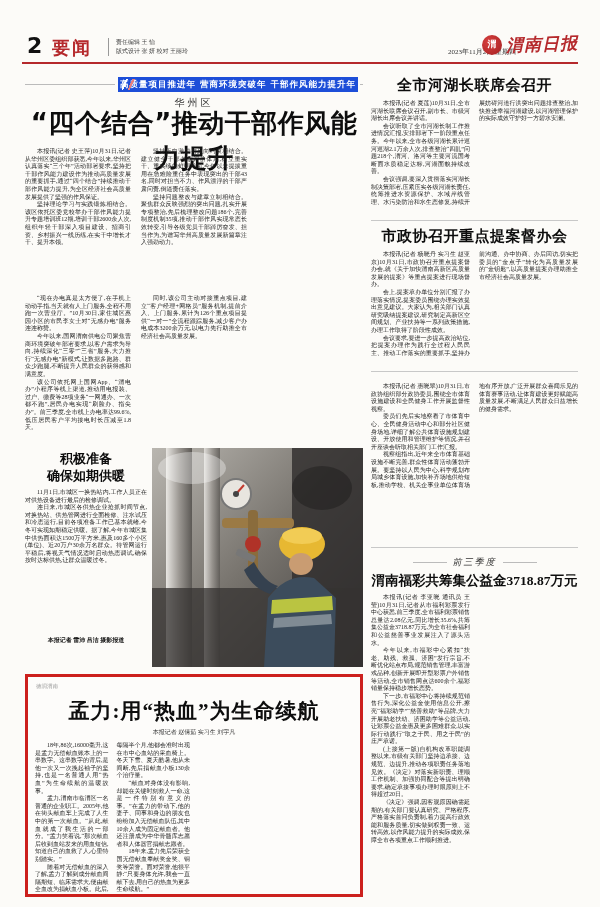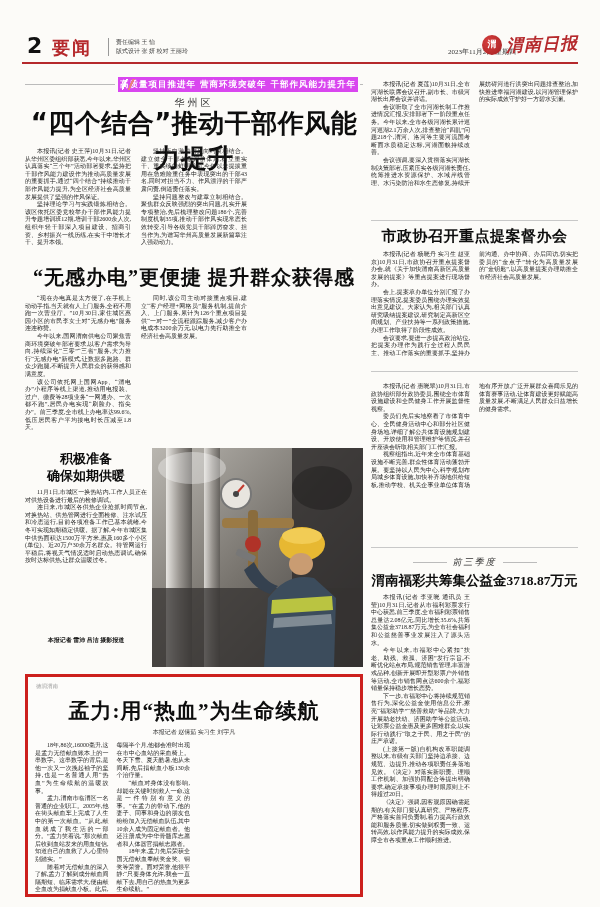--- a/index.html
+++ b/index.html
@@ -17,21 +17,21 @@
   .red-rule{position:absolute;left:22px;right:22px;top:62px;border-top:2px solid #b5292c;}
 
   
   .para{margin:0;text-indent:2em;text-align:justify;}
   .body-txt{font-size:6px;line-height:7.6px;color:#222;}
   .cols-3{column-count:3;column-gap:10px;column-fill:auto;}
   .cols-2{column-count:2;column-gap:9px;column-fill:auto;}
   .cols-4{column-count:4;column-gap:8px;column-fill:auto;}
 
   
-  .banner{position:absolute;left:118px;top:77px;width:240px;height:15px;background:#d946ef;color:#fff;
+  .banner{position:absolute;left:118px;top:77px;width:240px;height:15px;background:#1d4ed8;color:#fff;
     font-family:"DejaVu Sans",sans-serif;font-size:8.5px;font-weight:bold;display:flex;align-items:center;justify-content:center;letter-spacing:1px;}
   .banner::before{content:"";position:absolute;left:4px;top:2px;bottom:2px;width:14px;
     background:linear-gradient(115deg,transparent 20%,#fff 20%,#fff 32%,transparent 32%,transparent 55%,#e87f7f 55%,#e87f7f 67%,transparent 67%);}
   .hairline-l{position:absolute;left:25px;top:84px;width:90px;border-top:1px solid #bbb;}
   .hairline-r{position:absolute;left:360px;top:84px;width:3px;border-top:1px solid #bbb;}
   .kicker1{position:absolute;left:25px;top:96px;width:338px;text-align:center;font-size:10px;color:#333;letter-spacing:3px;}
   .headline1{position:absolute;left:25px;top:106px;width:338px;text-align:center;font-family:"DejaVu Sans",sans-serif;
     font-size:26px;font-weight:bold;color:#0d0d0d;letter-spacing:0.5px;}
   .body1{position:absolute;left:25px;top:148px;width:338px;height:110px;}
   .headline2{position:absolute;left:25px;top:264px;width:338px;text-align:center;font-size:20px;font-weight:bold;color:#0d0d0d;letter-spacing:1px;}
@@ -89,21 +89,20 @@
   <div class="banner">高质量项目推进年 营商环境突破年 干部作风能力提升年</div>
   <div class="kicker1">华州区</div>
   <div class="headline1">“四个结合”推动干部作风能力提升</div>
   <div class="body1 body-txt cols-3">
       <p class="para">本报讯(记者 史王萍)10月31日,记者从华州区委组织部获悉,今年以来,华州区认真落实“三个年”活动部署要求,坚持把干部作风能力建设作为推动高质量发展的重要抓手,通过“四个结合”持续推动干部作风能力提升,为全区经济社会高质量发展提供了坚强的作风保证。</p>
       <p class="para">坚持理论学习与实践锻炼相结合。该区依托区委党校举办干部作风能力提升专题培训班12期,培训干部2600余人次,组织年轻干部深入项目建设、招商引资、乡村振兴一线历练,在实干中增长才干、提升本领。</p>
       <p class="para">坚持正向激励与反向约束相结合。建立健全干部考核评价体系,树立重实干、重实绩的鲜明导向,今年以来提拔重用在急难险重任务中表现突出的干部43名,同时对担当不力、作风漂浮的干部严肃问责,倒逼责任落实。</p>
       <p class="para">坚持问题整改与建章立制相结合。聚焦群众反映强烈的突出问题,扎实开展专项整治,先后梳理整改问题186个,完善制度机制35项,推动干部作风实现常态长效转变,引导各级党员干部踔厉奋发、担当作为,为谱写华州高质量发展新篇章注入强劲动力。</p>
     </div>
 
-  <div class="headline2">“无感办电”更便捷  提升群众获得感</div>
   <div class="body2 body-txt cols-3">
       <p class="para">“现在办电真是太方便了,在手机上动动手指,当天就有人上门服务,全程不用跑一次营业厅。”10月30日,家住城区惠园小区的市民李女士对“无感办电”服务连连称赞。</p>
       <p class="para">今年以来,国网渭南供电公司聚焦营商环境突破年部署要求,以客户需求为导向,持续深化“三零”“三省”服务,大力推行“无感办电”新模式,让数据多跑路、群众少跑腿,不断提升人民群众的获得感和满意度。</p>
       <p class="para">该公司依托网上国网App、“渭电办”小程序等线上渠道,推动用电报装、过户、缴费等28项业务“一网通办、一次都不跑”,居民办电实现“刷脸办、指尖办”。前三季度,全市线上办电率达99.6%,低压居民客户平均接电时长压减至1.8天。</p>
       <p class="para">同时,该公司主动对接重点项目,建立“客户经理+网格员”服务机制,提前介入、上门服务,累计为126个重点项目提供“一对一”全流程跟踪服务,减少客户办电成本3200余万元,以电力先行助推全市经济社会高质量发展。</p>
     </div>
 
   <div class="ps-text">
     <div class="ps-title">
       <div>积极准备</div>
@@ -160,20 +159,21 @@
     <div class="feature-body body-txt cols-4">
         <p class="para">18年,86次,16000毫升,这是孟力无偿献血账本上的一串数字。这串数字的背后,是他一次又一次挽起袖子的坚持,也是一名普通人用“热血”为生命续航的温暖故事。</p>
         <p class="para">孟力,渭南市临渭区一名普通的企业职工。2005年,他在街头献血车上完成了人生中的第一次献血。“从此,献血就成了我生活的一部分。”孟力笑着说,“那次献血后收到血站发来的用血短信,知道自己的血救了人,心里特别踏实。”</p>
         <p class="para">随着对无偿献血的深入了解,孟力了解到成分献血间隔期短、临床需求大,便由献全血改为捐献血小板。此后,每隔半个月,他都会准时出现在市中心血站的采血椅上。冬天下雪、夏天酷暑,他从未间断,先后捐献血小板130余个治疗量。</p>
         <p class="para">“献血对身体没有影响,却能在关键时刻救人一命,这是一件特别有意义的事。”在孟力的带动下,他的妻子、同事和身边的朋友也纷纷加入无偿献血队伍,其中10余人成为固定献血者。他还注册成为中华骨髓库志愿者和人体器官捐献志愿者。</p>
         <p class="para">18年来,孟力先后荣获全国无偿献血奉献奖金奖、铜奖等荣誉。面对荣誉,他很平静:“只要身体允许,我会一直献下去,用自己的热血为更多生命续航。”</p>
       </div>
   </div>
 
   <div class="a1">
+    <div class="r-head">全市河湖长联席会召开</div>
     <div class="r-body body-txt cols-2">
         <p class="para">本报讯(记者 夏莲)10月31日,全市河湖长联席会议召开,副市长、市级河湖长出席会议并讲话。</p>
         <p class="para">会议听取了全市河湖长制工作推进情况汇报,安排部署下一阶段重点任务。今年以来,全市各级河湖长累计巡河巡湖2.1万余人次,排查整治“四乱”问题218个,渭河、洛河等主要河流国考断面水质稳定达标,河湖面貌持续改善。</p>
         <p class="para">会议强调,要深入贯彻落实河湖长制决策部署,压紧压实各级河湖长责任,统筹推进水资源保护、水域岸线管理、水污染防治和水生态修复,持续开展妨碍河道行洪突出问题排查整治,加快推进幸福河湖建设,以河湖管理保护的实际成效守护好一方碧水安澜。</p>
       </div>
   </div>
   <div class="hr1"></div>
 
   <div class="a2">
     <div class="r-head">市政协召开重点提案督办会</div>

